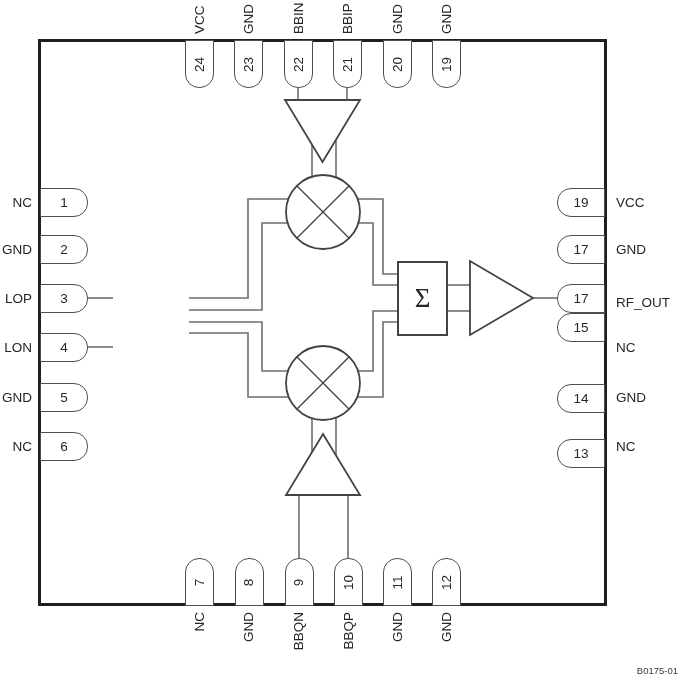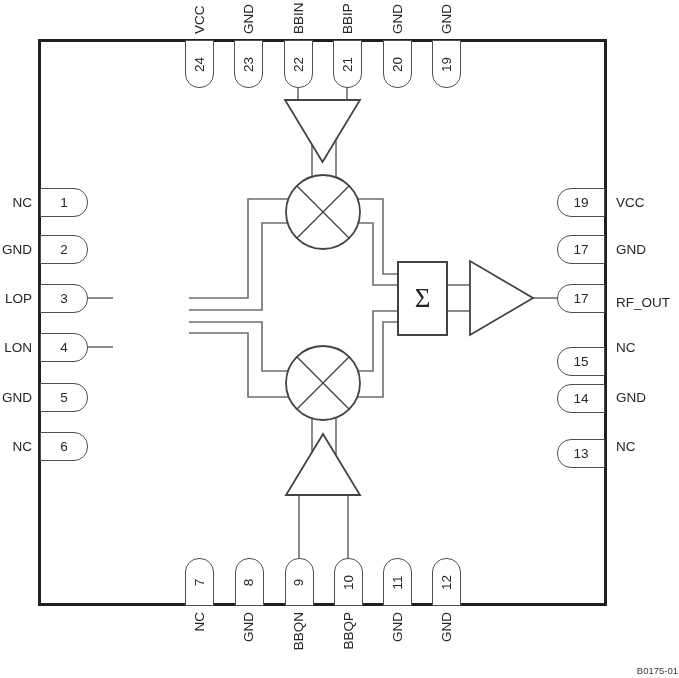--- a/index.html
+++ b/index.html
@@ -140,21 +140,21 @@
 
   <div class="pin r" style="top:187.5px">
       <span>19</span>
     </div>
   <div class="pin r" style="top:235px">
       <span>17</span>
     </div>
   <div class="pin r" style="top:283.5px">
       <span>17</span>
     </div>
-  <div class="pin r" style="top:347px">
+  <div class="pin r" style="top:313px">
       <span>15</span>
     </div>
   <div class="pin r" style="top:384px">
       <span>14</span>
     </div>
   <div class="pin r" style="top:439px">
       <span>13</span>
     </div>
 
   <div class="lbl v vt" style="left:167.5px">VCC</div>

